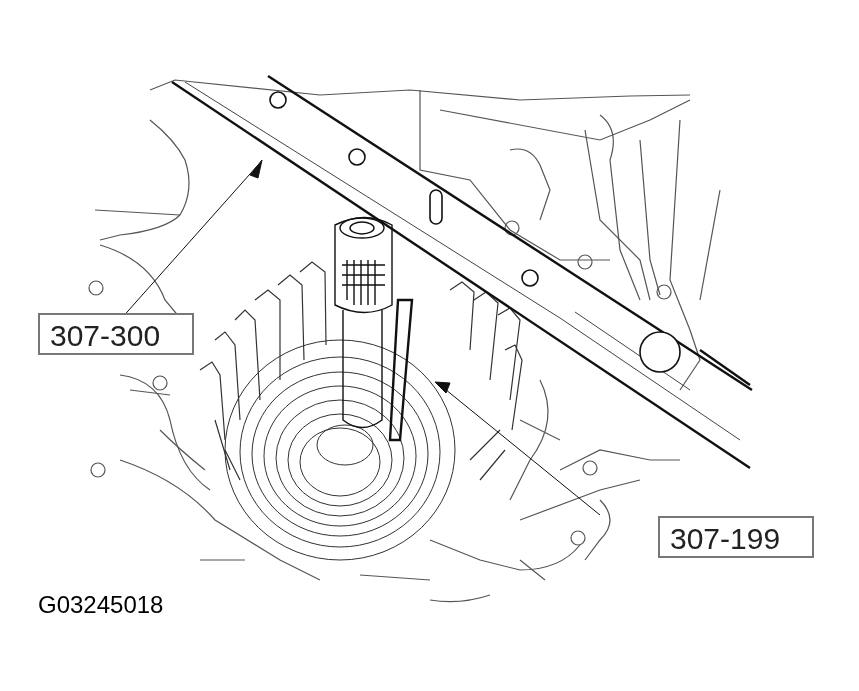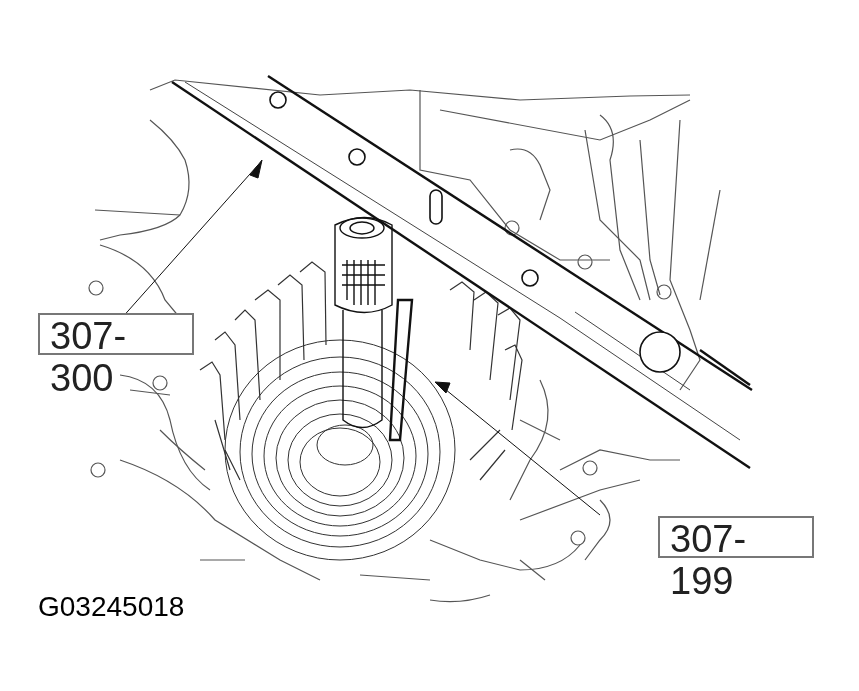--- a/index.html
+++ b/index.html
@@ -1,26 +1,26 @@
 <!DOCTYPE html>
 <html><head>
   <meta charset="utf-8">
   <style>
     html, body { margin: 0; padding: 0; background: #ffffff; }
     body { width: 859px; height: 691px; position: relative; overflow: hidden; font-family: "Liberation Sans", sans-serif; }
     #art { position: absolute; left: 0; top: 0; width: 859px; height: 691px; }
     .callout {
       position: absolute; background: #fff; border: 2px solid #777;
-      font-family: "Liberation Sans", sans-serif; font-size: 38px; color: #222;
+      font-family: "Liberation Sans", sans-serif; font-size: 30px; color: #222;
       padding: 0 10px; line-height: 42px; height: 42px; box-sizing: border-box;
       letter-spacing: 0px;
     }
     #callout-a { left: 38px; top: 313px; width: 156px; }
     #callout-b { left: 658px; top: 516px; width: 156px; }
-    #fig-id { position: absolute; left: 38px; top: 591px; font-size: 28px; color: #000; }
+    #fig-id { position: absolute; left: 38px; top: 591px; font-size: 24px; color: #000; }
   </style>
 </head>
 <body>
 
 <svg id="art" viewBox="0 0 859 691" xmlns="http://www.w3.org/2000/svg">
   <g fill="none" stroke="#555" stroke-width="1.2">
     <path d="M150 90 L175 80 L320 95 L410 90 L520 100 L630 96 L690 95"></path>
     <path d="M150 120 Q175 140 185 160 Q195 190 180 215 Q165 230 120 235 L100 240"></path>
     <path d="M95 210 L180 215"></path>
     <path d="M100 245 Q150 260 165 300 L190 330"></path>

